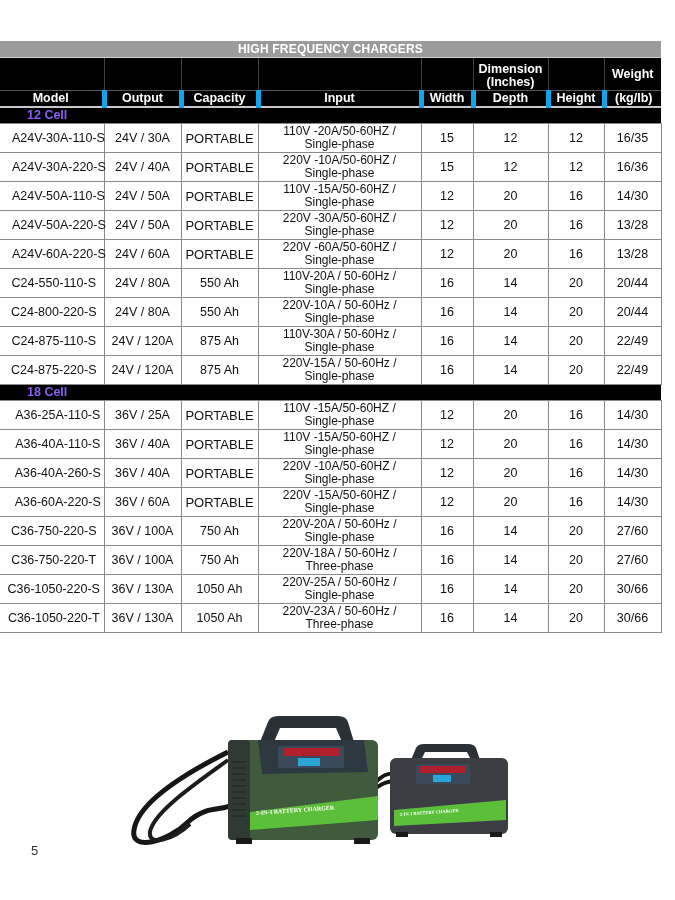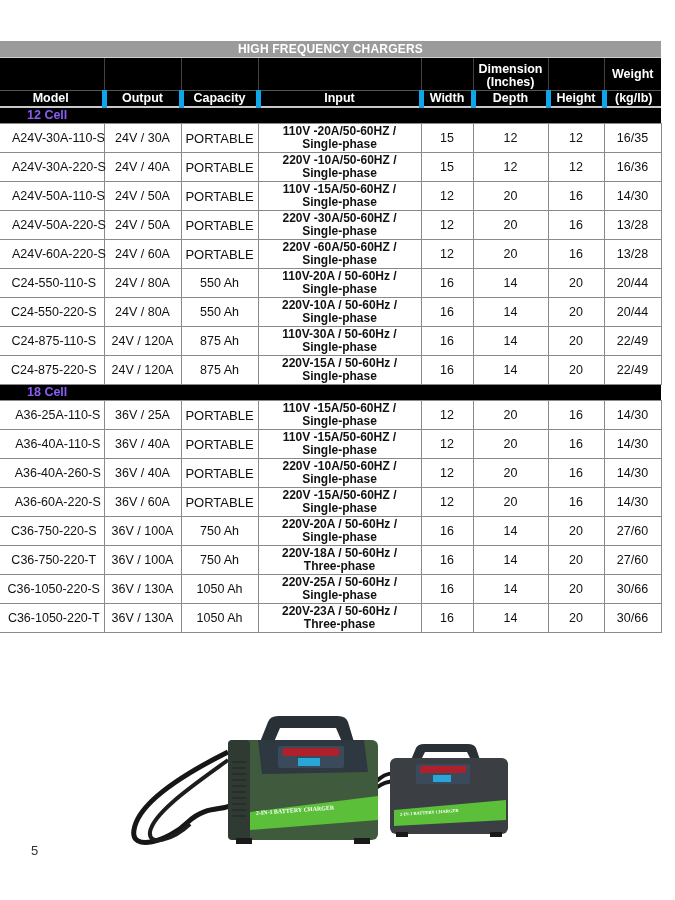--- a/index.html
+++ b/index.html
@@ -29,21 +29,21 @@
     height: 15px; padding: 0; line-height: 15px;
   }
   tr.section td.label { text-align: left; padding-left: 27px; }
   tr.data td {
     height: 28px; padding: 0; border: 1px solid #8a8a8a; text-align: center;
     font-size: 12.5px; line-height: 13px; color: #111;
   }
   tr.data td.model { text-align: center; padding-left: 12px; white-space: nowrap; }
   tr.data td.model.center { text-align: center; padding-left: 4px; }
   tr.data td.cap-portable { font-size: 13px; margin-top: 44px; }
-  tr.data td.input { font-size: 12px; line-height: 13px; font-weight: bold; }
+  tr.data td.input { font-size: 12px; line-height: 13px; }
   tr.data td:first-child { border-left: none; }
   .product {
     position: absolute; left: 128px; top: 712px; width: 390px; height: 150px;
   }
   .page-number {
     position: absolute; left: 31px; top: 843px; font-size: 13px; color: #333;
   }
 </style>
 </head>
 <body>
@@ -166,21 +166,21 @@
           <td class="input">
             <div>110V-20A / 50-60Hz /</div>
             <div>Single-phase</div>
           </td>
           <td>16</td>
           <td>14</td>
           <td>20</td>
           <td>20/44</td>
         </tr>
         <tr class="data">
-          <td class="model center">C24-550-220-S</td>
+          <td class="model center">C24-800-220-S</td>
           <td>24V / 80A</td>
           <td>550 Ah</td>
           <td class="input">
             <div>220V-10A / 50-60Hz /</div>
             <div>Single-phase</div>
           </td>
           <td>16</td>
           <td>14</td>
           <td>20</td>
           <td>20/44</td>

